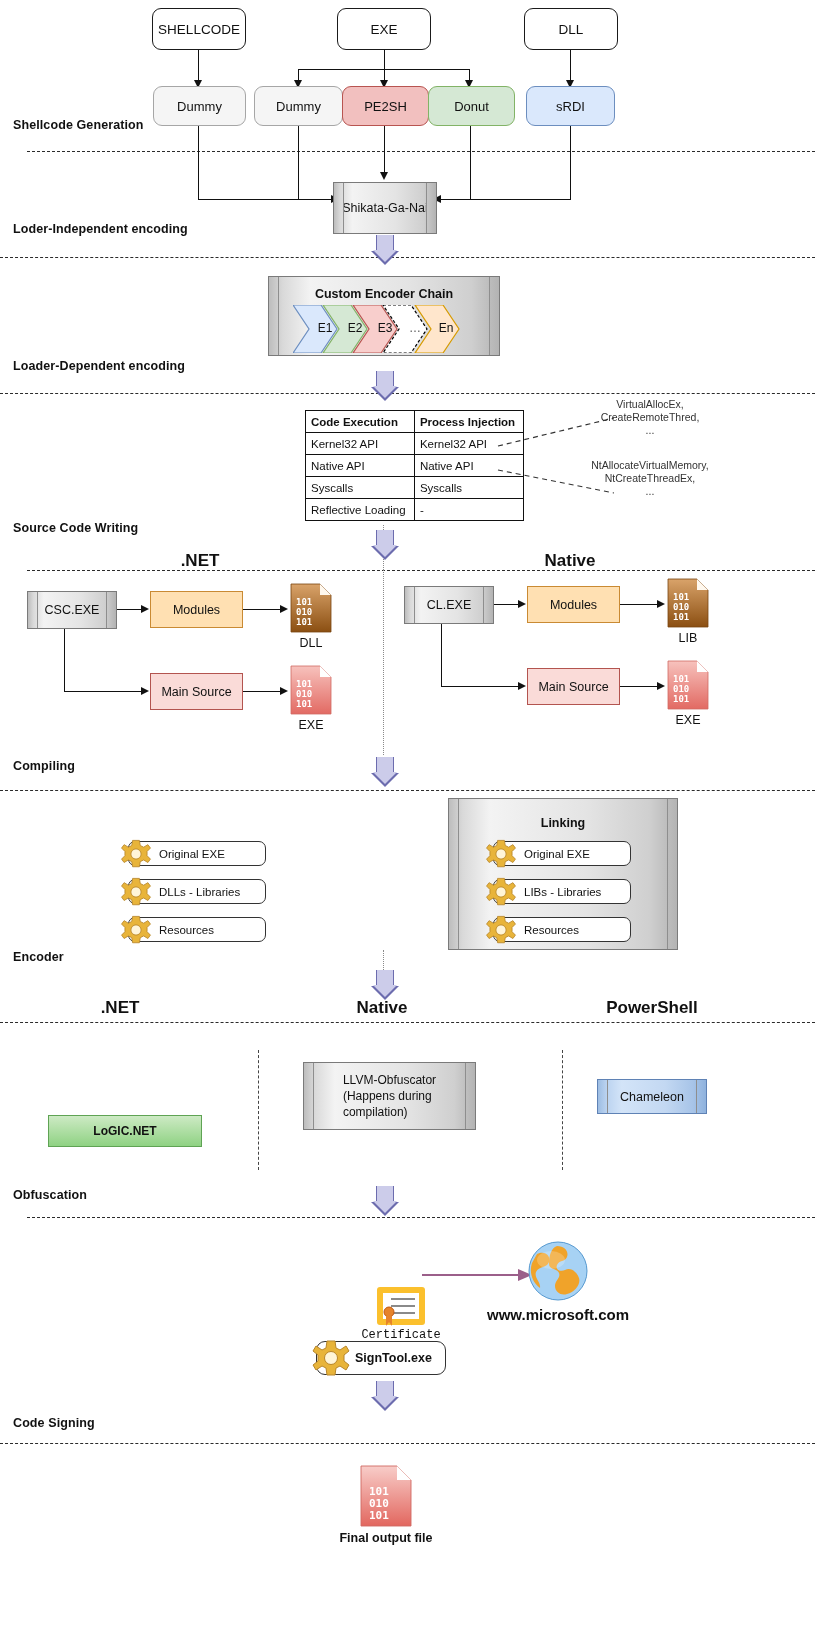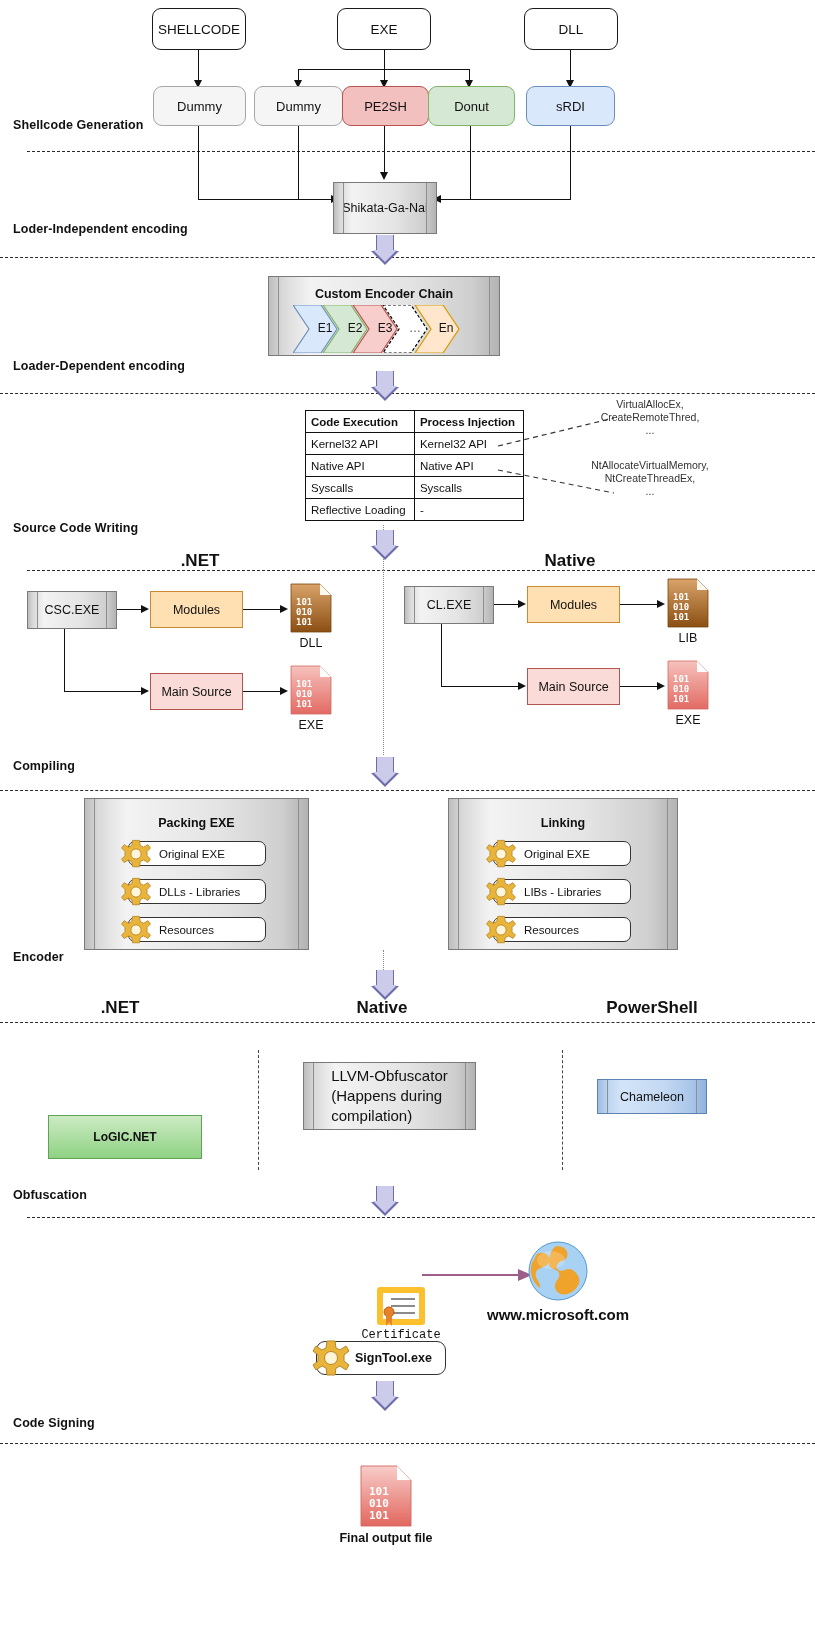--- a/index.html
+++ b/index.html
@@ -288,23 +288,20 @@
     <text x="6" y="42" font-family="DejaVu Sans Mono, monospace" font-size="9" font-weight="bold" fill="#fff">101</text>
   </svg>
   <div class="filelbl" style="left:662px;top:713px;width:52px;">EXE</div>
 
   <div class="bigarrow" style="left:371px;top:757px;">
     <div class="stem" style="height:16px;"></div>
     <div style="width:0;height:0;border-left:14px solid transparent;border-right:14px solid transparent;border-top:14px solid #6c6cae;"></div>
     <div style="position:relative;top:-15.5px;left:1.6px;width:0;height:0;border-left:12.6px solid transparent;border-right:12.6px solid transparent;border-top:12.2px solid #ccccea;"></div>
   </div>
 
-  <div class="cyl" style="left:84px;top:798px;width:225px;height:152px;align-items:flex-start;">
-    <div style="position:absolute;top:17px;left:0;right:0;text-align:center;font-size:12.5px;font-weight:bold;">Packing EXE</div>
-  </div>
   <div class="gearrow" style="left:128px;top:841px;width:138px;height:25px;">
     <svg class="gear" viewBox="0 0 40 40">
       <g fill="#e8b43a" stroke="#b8862a" stroke-width="1">
         <path d="M20,4 L24,4 L25,10 L29,12 L34,9 L37,13 L33,17 L33,22 L37,26 L34,30 L29,27 L25,29 L24,35 L20,35 L16,35 L15,29 L11,27 L6,30 L3,26 L7,22 L7,17 L3,13 L6,9 L11,12 L15,10 L16,4 Z"></path>
       </g>
       <circle cx="20" cy="20" r="6" fill="#fff5d8" stroke="#b8862a" stroke-width="1"></circle>
     </svg>
     <span>Original EXE</span>
   </div>
   <div class="gearrow" style="left:128px;top:879px;width:138px;height:25px;">
@@ -365,26 +362,26 @@
     <div style="position:relative;top:-15.5px;left:1.6px;width:0;height:0;border-left:12.6px solid transparent;border-right:12.6px solid transparent;border-top:12.2px solid #ccccea;"></div>
   </div>
 
   <div class="ttl" style="left:40px;top:998px;width:160px;">.NET</div>
   <div class="ttl" style="left:302px;top:998px;width:160px;">Native</div>
   <div class="ttl" style="left:572px;top:998px;width:160px;text-align:center;">PowerShell</div>
 
   <div class="vsep" style="left:258px;top:1050px;height:120px;"></div>
   <div class="vsep" style="left:562px;top:1050px;height:120px;"></div>
 
-  <div class="box" style="left:48px;top:1115px;width:154px;height:44px;background:linear-gradient(to bottom,#cdeac4,#8fd283);border:1px solid #5fa354;font-size:12px;font-weight:bold;">
+  <div class="box" style="left:48px;top:1115px;width:154px;height:32px;background:linear-gradient(to bottom,#cdeac4,#8fd283);border:1px solid #5fa354;font-size:12px;font-weight:bold;">
     <span>LoGIC.NET</span>
   </div>
 
   <div class="cyl" style="left:303px;top:1062px;width:173px;height:68px;">
-    <span style="white-space:pre-line;line-height:1.35;font-size:15px;">LLVM-Obfuscator
+    <span style="white-space:pre-line;line-height:1.35;font-size:12px;">LLVM-Obfuscator
 (Happens during
 compilation)</span>
   </div>
 
   <div class="cyl" style="left:597px;top:1079px;width:110px;height:35px;background:linear-gradient(to right,#9dbde3 0%,#bbd3f0 8%,#d3e4f8 22%,#c3d8f2 62%,#a7c4e8 88%,#8fb2dd 100%);border:1px solid #5f82b5;">
     <span>Chameleon</span>
   </div>
 
   <div class="bigarrow" style="left:371px;top:1186px;">
     <div class="stem" style="height:16px;"></div>

